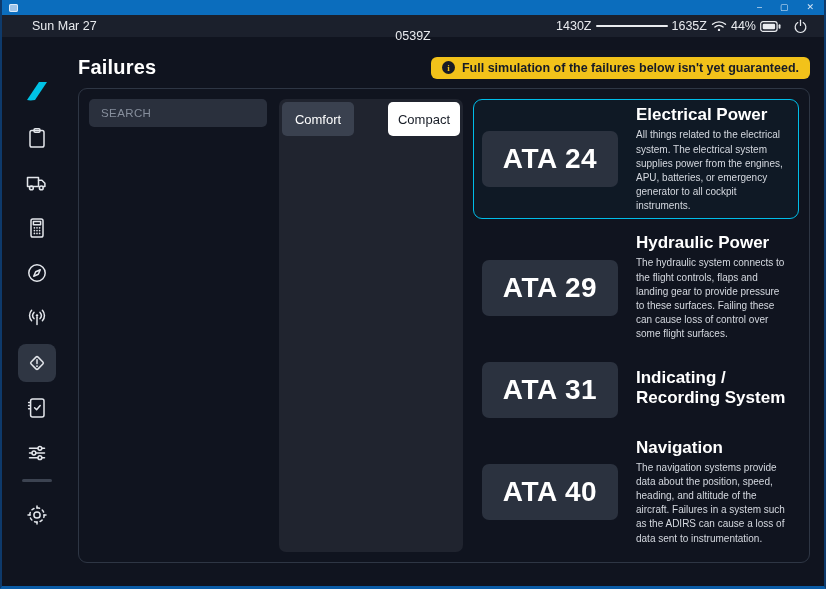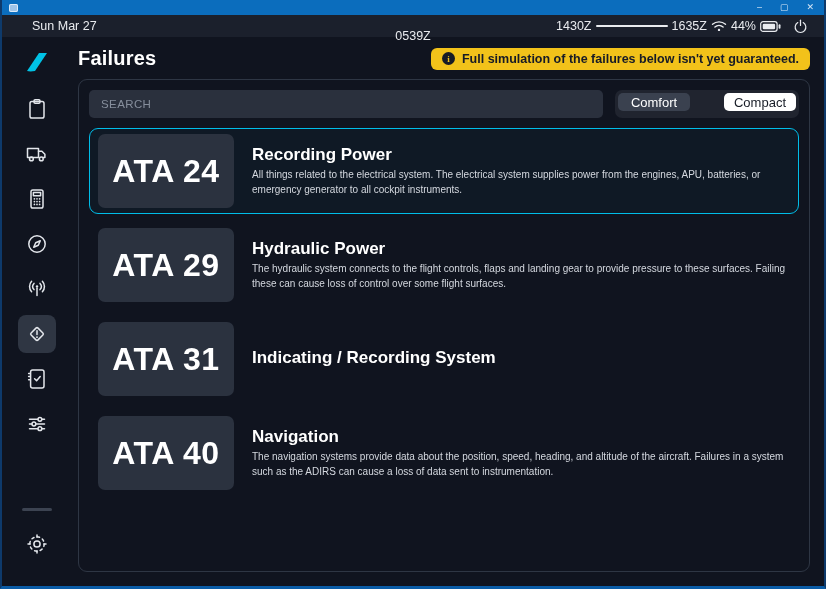--- a/index.html
+++ b/index.html
@@ -43,21 +43,21 @@
     color: #e9ebef; font-size: 12.5px; font-weight: 500;
     padding: 4px 16px; position: relative;
   }
   .sb-date { margin-left: 14px; }
   .sb-utc { position: absolute; left: 50%; transform: translateX(-50%); margin-top: 20px; }
   .sb-right { margin-left: auto; display: flex; align-items: center; gap: 4px; }
   .flight-line { width: 72px; height: 2px; background: #e9ebef; border-radius: 2px; }
   .sb-icon { display: flex; align-items: center; color: #e9ebef; }
   .sb-power { margin-left: 8px; }
   
-  .main { flex: 1; display: flex; min-height: 0; }
+  .main { flex: 1; display: flex; min-height: 0; align-items: center; }
   .sidebar {
     width: 70px; flex: 0 0 70px;
     display: flex; flex-direction: column; align-items: center;
     padding: 13px 0 16px; color: #e3e6eb;
   }
   .logo { margin-bottom: 16px; }
   .side-item {
     padding: 7px; border-radius: 8px; margin-bottom: 7px;
     display: flex; align-items: center; justify-content: center;
     color: #e3e6eb;
@@ -76,51 +76,51 @@
     font-size: 12.5px; font-weight: 600;
   }
   .info-dot {
     width: 13px; height: 13px; border-radius: 50%;
     background: #171b26; color: #f2c21a;
     display: flex; align-items: center; justify-content: center;
     font-size: 9px; font-weight: 700; font-family: "Liberation Serif", serif;
   }
   .panel {
     flex: 1; border: 1px solid #2e3644; border-radius: 9px;
-    padding: 10px; display: flex; flex-direction: column; gap: 10px;
+    padding: 10px; display: flex; flex-direction: row; gap: 10px;
     min-height: 0;
   }
   .search-row { display: flex; gap: 12px; }
   .search-input {
     flex: 1; height: 28px; background: #2a303d; border: none; outline: none;
     border-radius: 5px; padding: 0 12px; color: #e9ebef;
     font-size: 11.5px; letter-spacing: 0.4px; font-family: "Liberation Sans", sans-serif;
   }
   .search-input::placeholder { color: #868e9c; }
   .view-toggle {
     display: flex; background: #20242f; border-radius: 7px; padding: 3px; gap: 2px;
   }
   .view-btn {
-    width: 72px; height: 18px; border: none; border-radius: 5px;
+    width: 72px; height: 34px; border: none; border-radius: 5px;
     font-size: 13px; font-family: "Liberation Sans", sans-serif;
     display: flex; align-items: center; justify-content: center; cursor: pointer;
   }
   .view-btn.comfort { background: #3a414f; color: #ffffff; }
   .view-btn.compact { background: #ffffff; color: #171c26; margin-left: 32px; }
   .cards { display: flex; flex-direction: column; gap: 8px; }
   .card {
     display: flex; gap: 18px; align-items: center;
     padding: 5px 8px; border-radius: 9px; border: 1.5px solid transparent;
   }
   .card.active { border-color: #00bde8; background: rgba(0, 189, 232, 0.03); }
   .ata-badge {
-    width: 136px; min-width: 136px; height: 74px;
+    width: 136px; min-width: 136px; height: 56px;
     background: #2b323f; border-radius: 7px;
     display: flex; align-items: center; justify-content: center;
-    font-size: 32px; font-weight: 700; color: #ffffff; letter-spacing: 0.5px;
+    font-size: 28px; font-weight: 700; color: #ffffff; letter-spacing: 0.5px;
   }
   .card-text { min-width: 0; }
   .card-title { font-size: 17px; font-weight: 700; color: #ffffff; margin-bottom: 3px; }
   .card-desc { font-size: 10px; color: #d4d8df; line-height: 1.42; max-width: 578px; }
   svg { display: block; }
 </style>
 </head>
 <body>
 
 <div class="window">
@@ -298,21 +298,21 @@
             <button class="view-btn comfort">Comfort</button>
             <button class="view-btn compact">Compact</button>
           </div>
         </div>
 
         <div class="cards">
 
           <div class="card active">
             <div class="ata-badge">ATA 24</div>
             <div class="card-text">
-              <div class="card-title">Recording Power</div>
+              <div class="card-title">Electrical Power</div>
               <div class="card-desc">All things related to the electrical system. The electrical system supplies power from the engines, APU, batteries, or emergency generator to all cockpit instruments.</div>
             </div>
           </div>
 
           <div class="card">
             <div class="ata-badge">ATA 29</div>
             <div class="card-text">
               <div class="card-title">Hydraulic Power</div>
               <div class="card-desc">The hydraulic system connects to the flight controls, flaps and landing gear to provide pressure to these surfaces. Failing these can cause loss of control over some flight surfaces.</div>
             </div>

